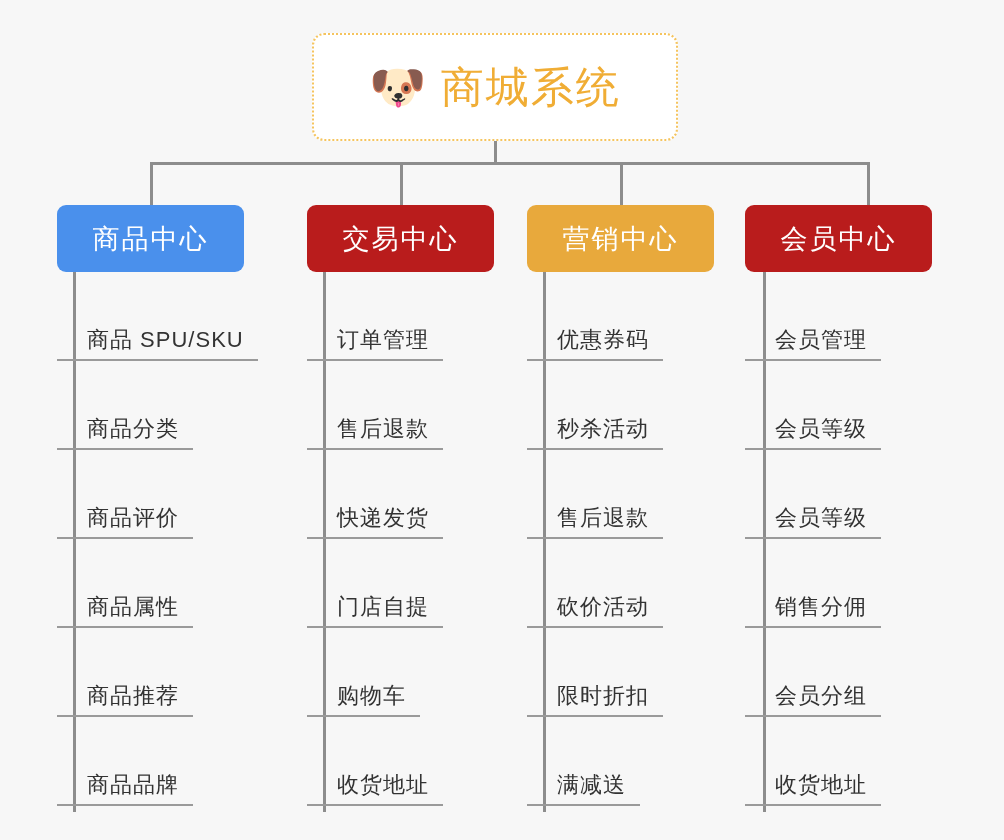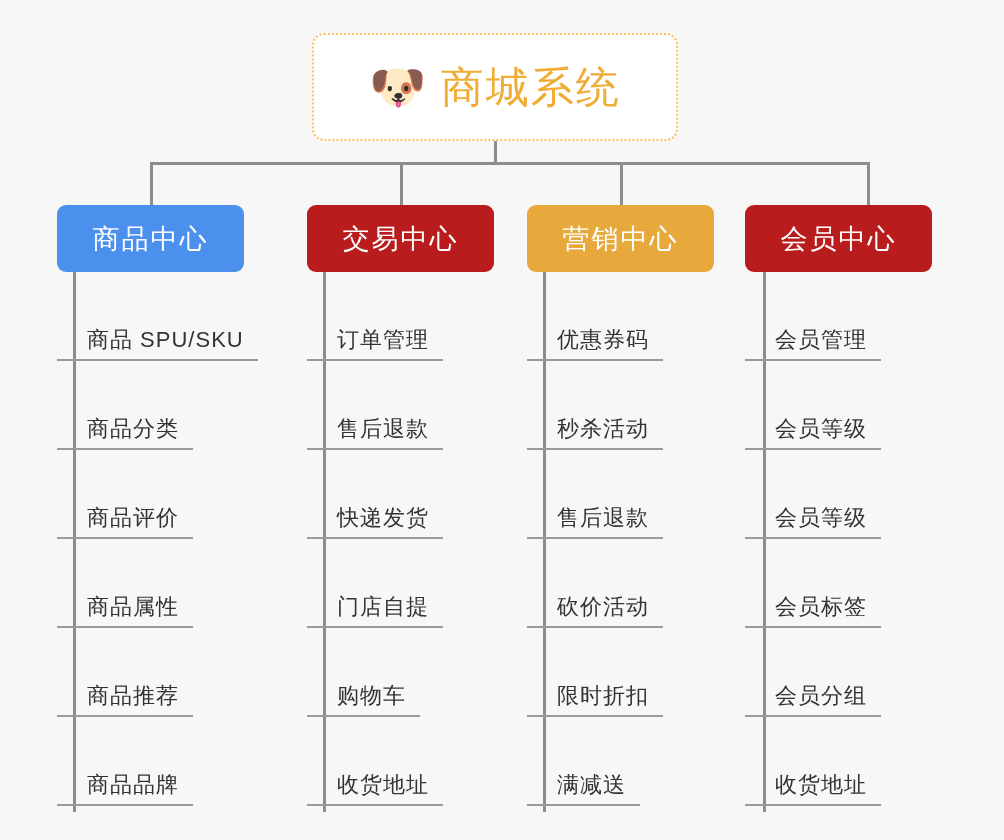--- a/index.html
+++ b/index.html
@@ -232,21 +232,21 @@
       <li class="leaf-item">
           <span class="leaf-inner"><span class="leaf-label">会员管理</span></span>
         </li>
       <li class="leaf-item">
           <span class="leaf-inner"><span class="leaf-label">会员等级</span></span>
         </li>
       <li class="leaf-item">
           <span class="leaf-inner"><span class="leaf-label">会员等级</span></span>
         </li>
       <li class="leaf-item">
-          <span class="leaf-inner"><span class="leaf-label">会员标签</span></span>
+          <span class="leaf-inner"><span class="leaf-label">销售分佣</span></span>
         </li>
       <li class="leaf-item">
           <span class="leaf-inner"><span class="leaf-label">会员分组</span></span>
         </li>
       <li class="leaf-item">
           <span class="leaf-inner"><span class="leaf-label">收货地址</span></span>
         </li>
     </ul>
   </div>
 

